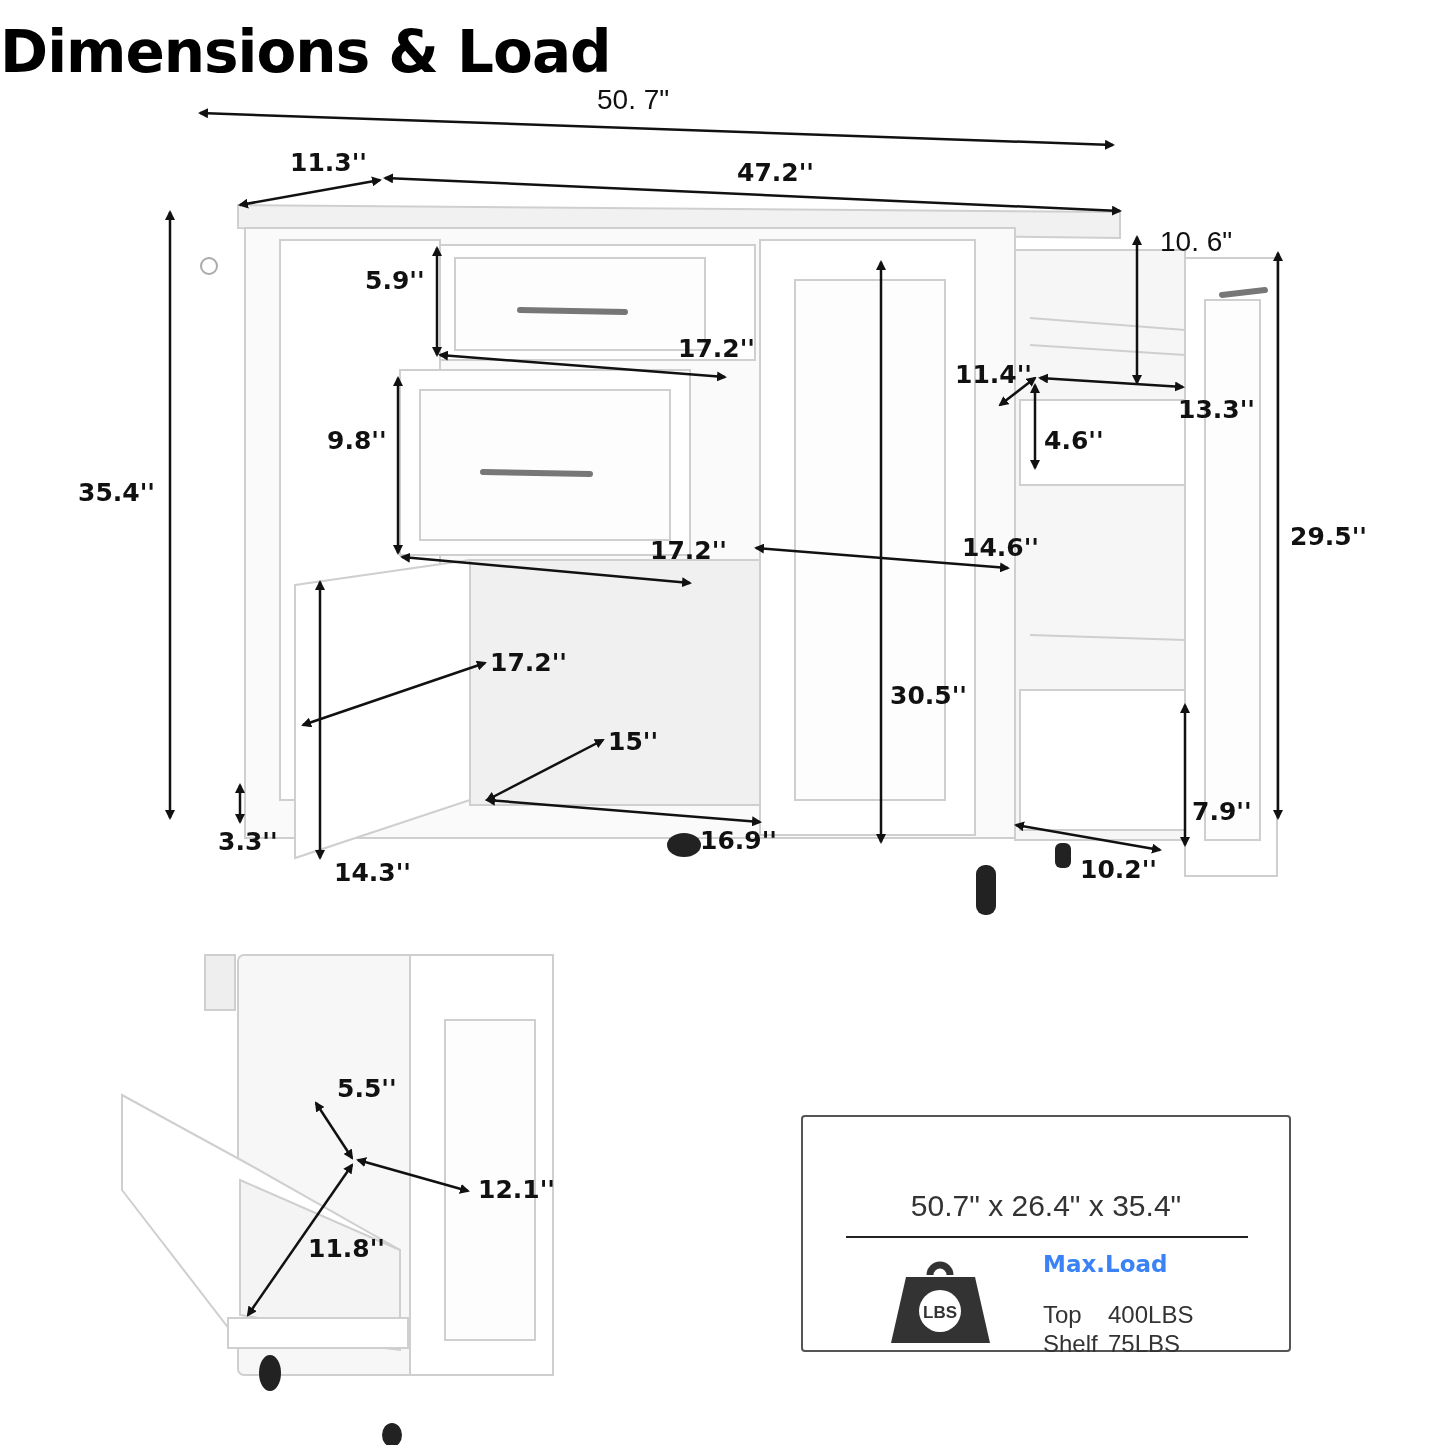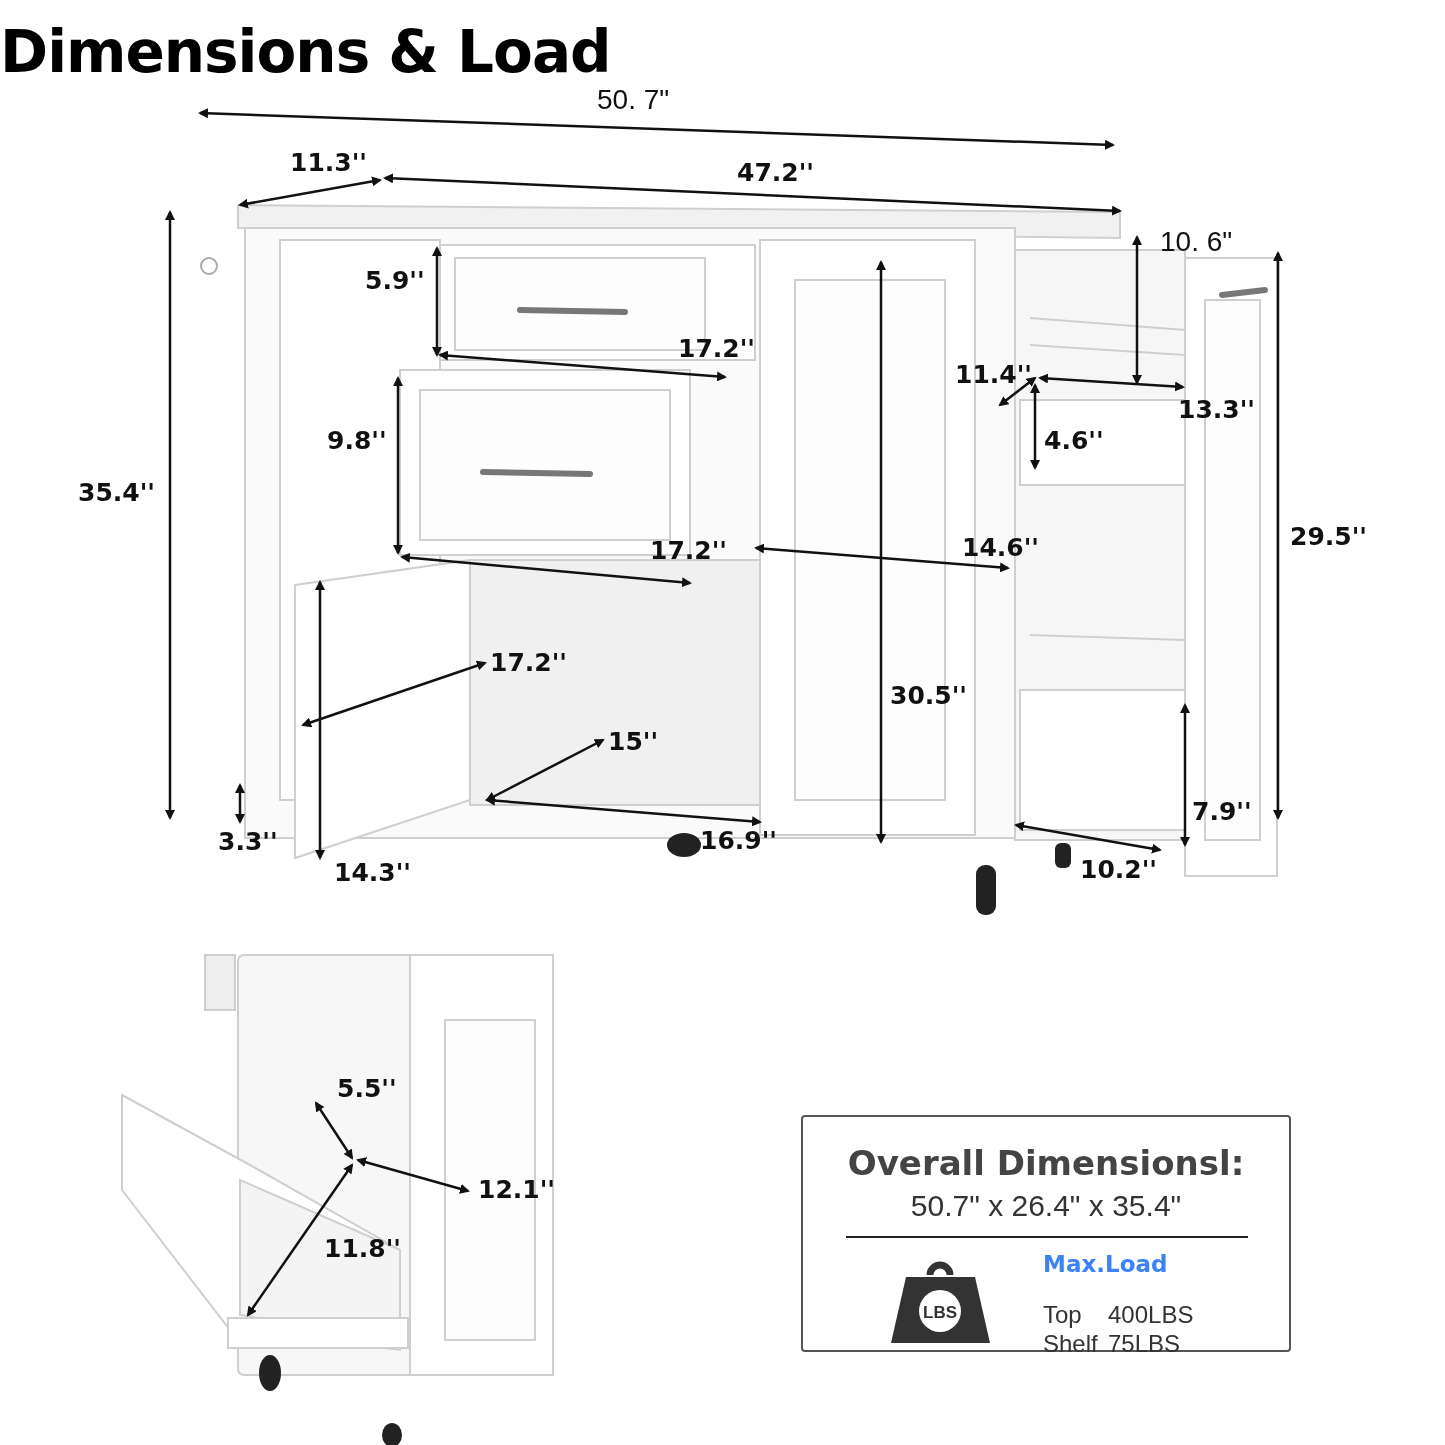--- a/index.html
+++ b/index.html
@@ -129,24 +129,23 @@
 <div class="lbl" style="left:490px;top:648px;">17.2''</div>
 <div class="lbl" style="left:608px;top:727px;">15''</div>
 <div class="lbl" style="left:890px;top:681px;">30.5''</div>
 <div class="lbl" style="left:1192px;top:757px;margin-top:40px;">7.9''</div>
 <div class="lbl" style="left:218px;top:827px;">3.3''</div>
 <div class="lbl" style="left:334px;top:858px;">14.3''</div>
 <div class="lbl" style="left:700px;top:790px;margin-top:36px;">16.9''</div>
 <div class="lbl" style="left:1080px;top:855px;">10.2''</div>
 <div class="lbl" style="left:337px;top:1074px;">5.5''</div>
 <div class="lbl" style="left:478px;top:1175px;">12.1''</div>
-<div class="lbl" style="left:324px;top:1234px;">11.8''</div>
+<div class="lbl" style="left:308px;top:1234px;">11.8''</div>
 
 <div class="infobox">
-  <div class="ib-title">Overall Dimensionsl:</div>
   <div class="ib-dims">50.7" x 26.4" x 35.4"</div>
   <div class="ib-rule"></div>
   <svg style="position:absolute;left:85px;top:136px;" width="105" height="92" viewBox="0 0 105 92">
     <path d="M42,22 a10,10 0 0 1 20,0" fill="none" stroke="#333" stroke-width="7"></path>
     <path d="M18,24 L87,24 L102,90 L3,90 Z" fill="#333"></path>
     <circle cx="52" cy="58" r="21" fill="#fff"></circle>
     <text x="52" y="65" text-anchor="middle" font-family="Liberation Sans, sans-serif" font-weight="bold" font-size="17" fill="#333">LBS</text>
   </svg>
   <div class="ib-load">Max.Load</div>
   <div class="ib-row" style="top:184px;">

